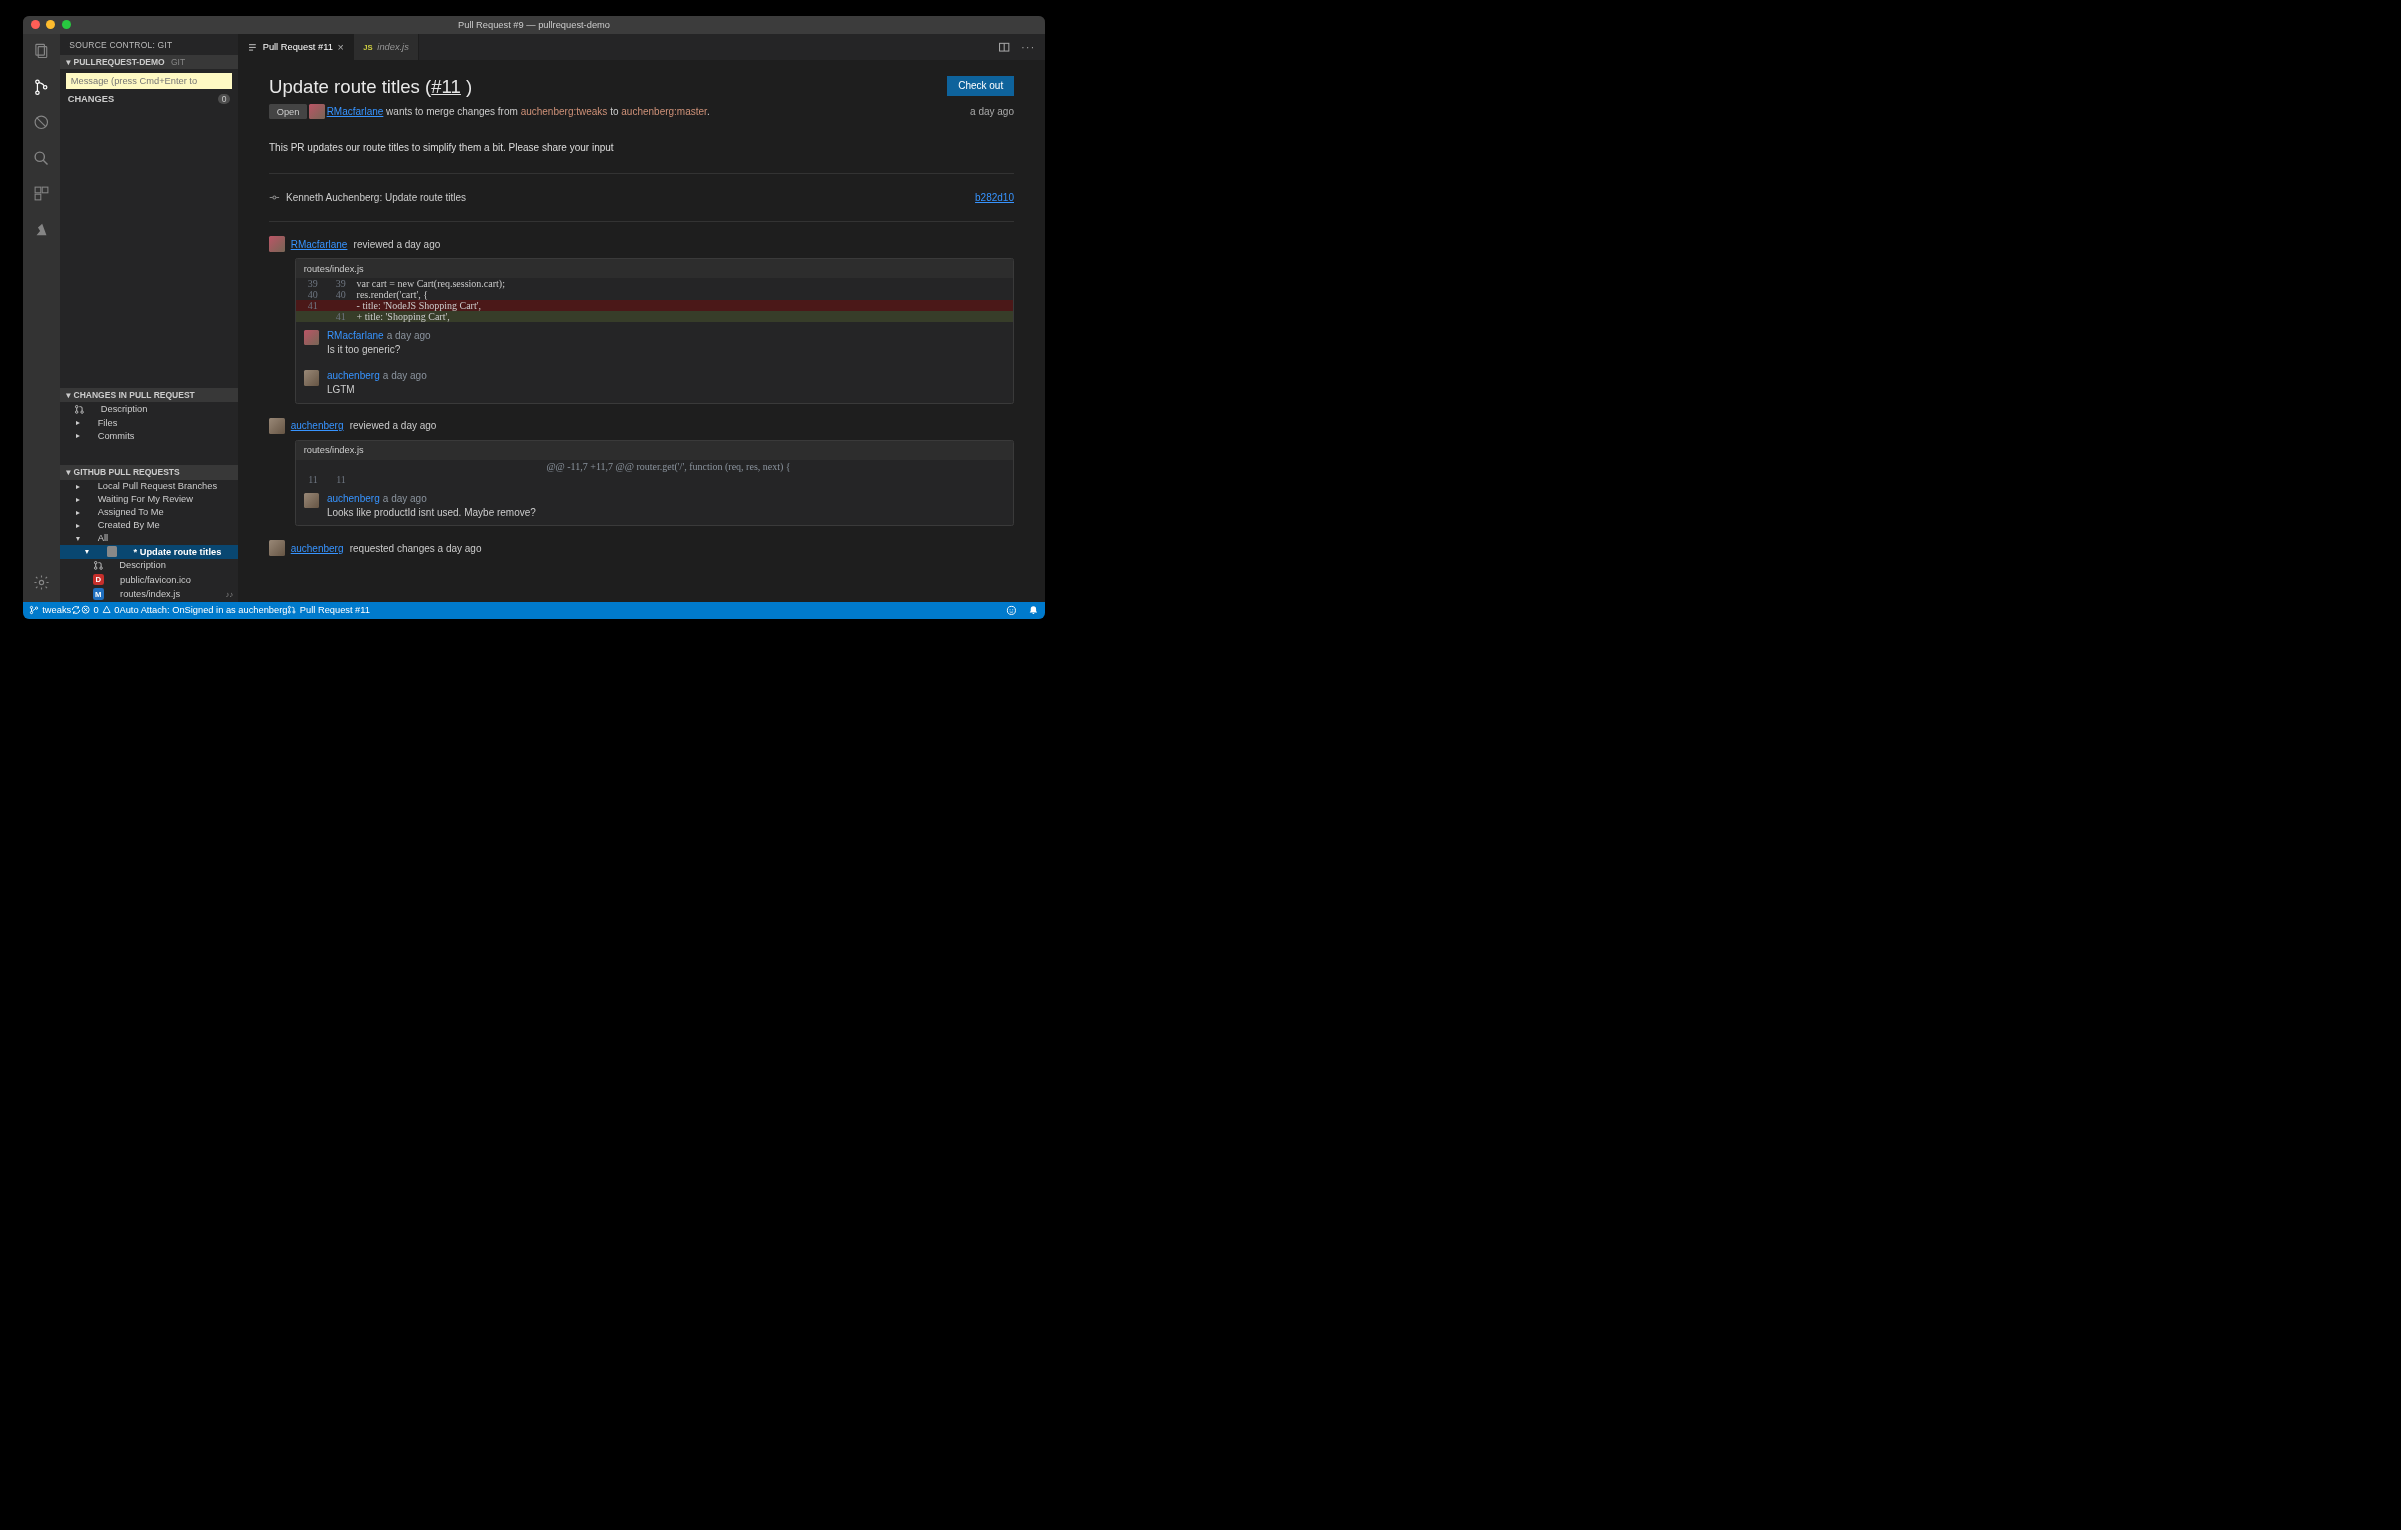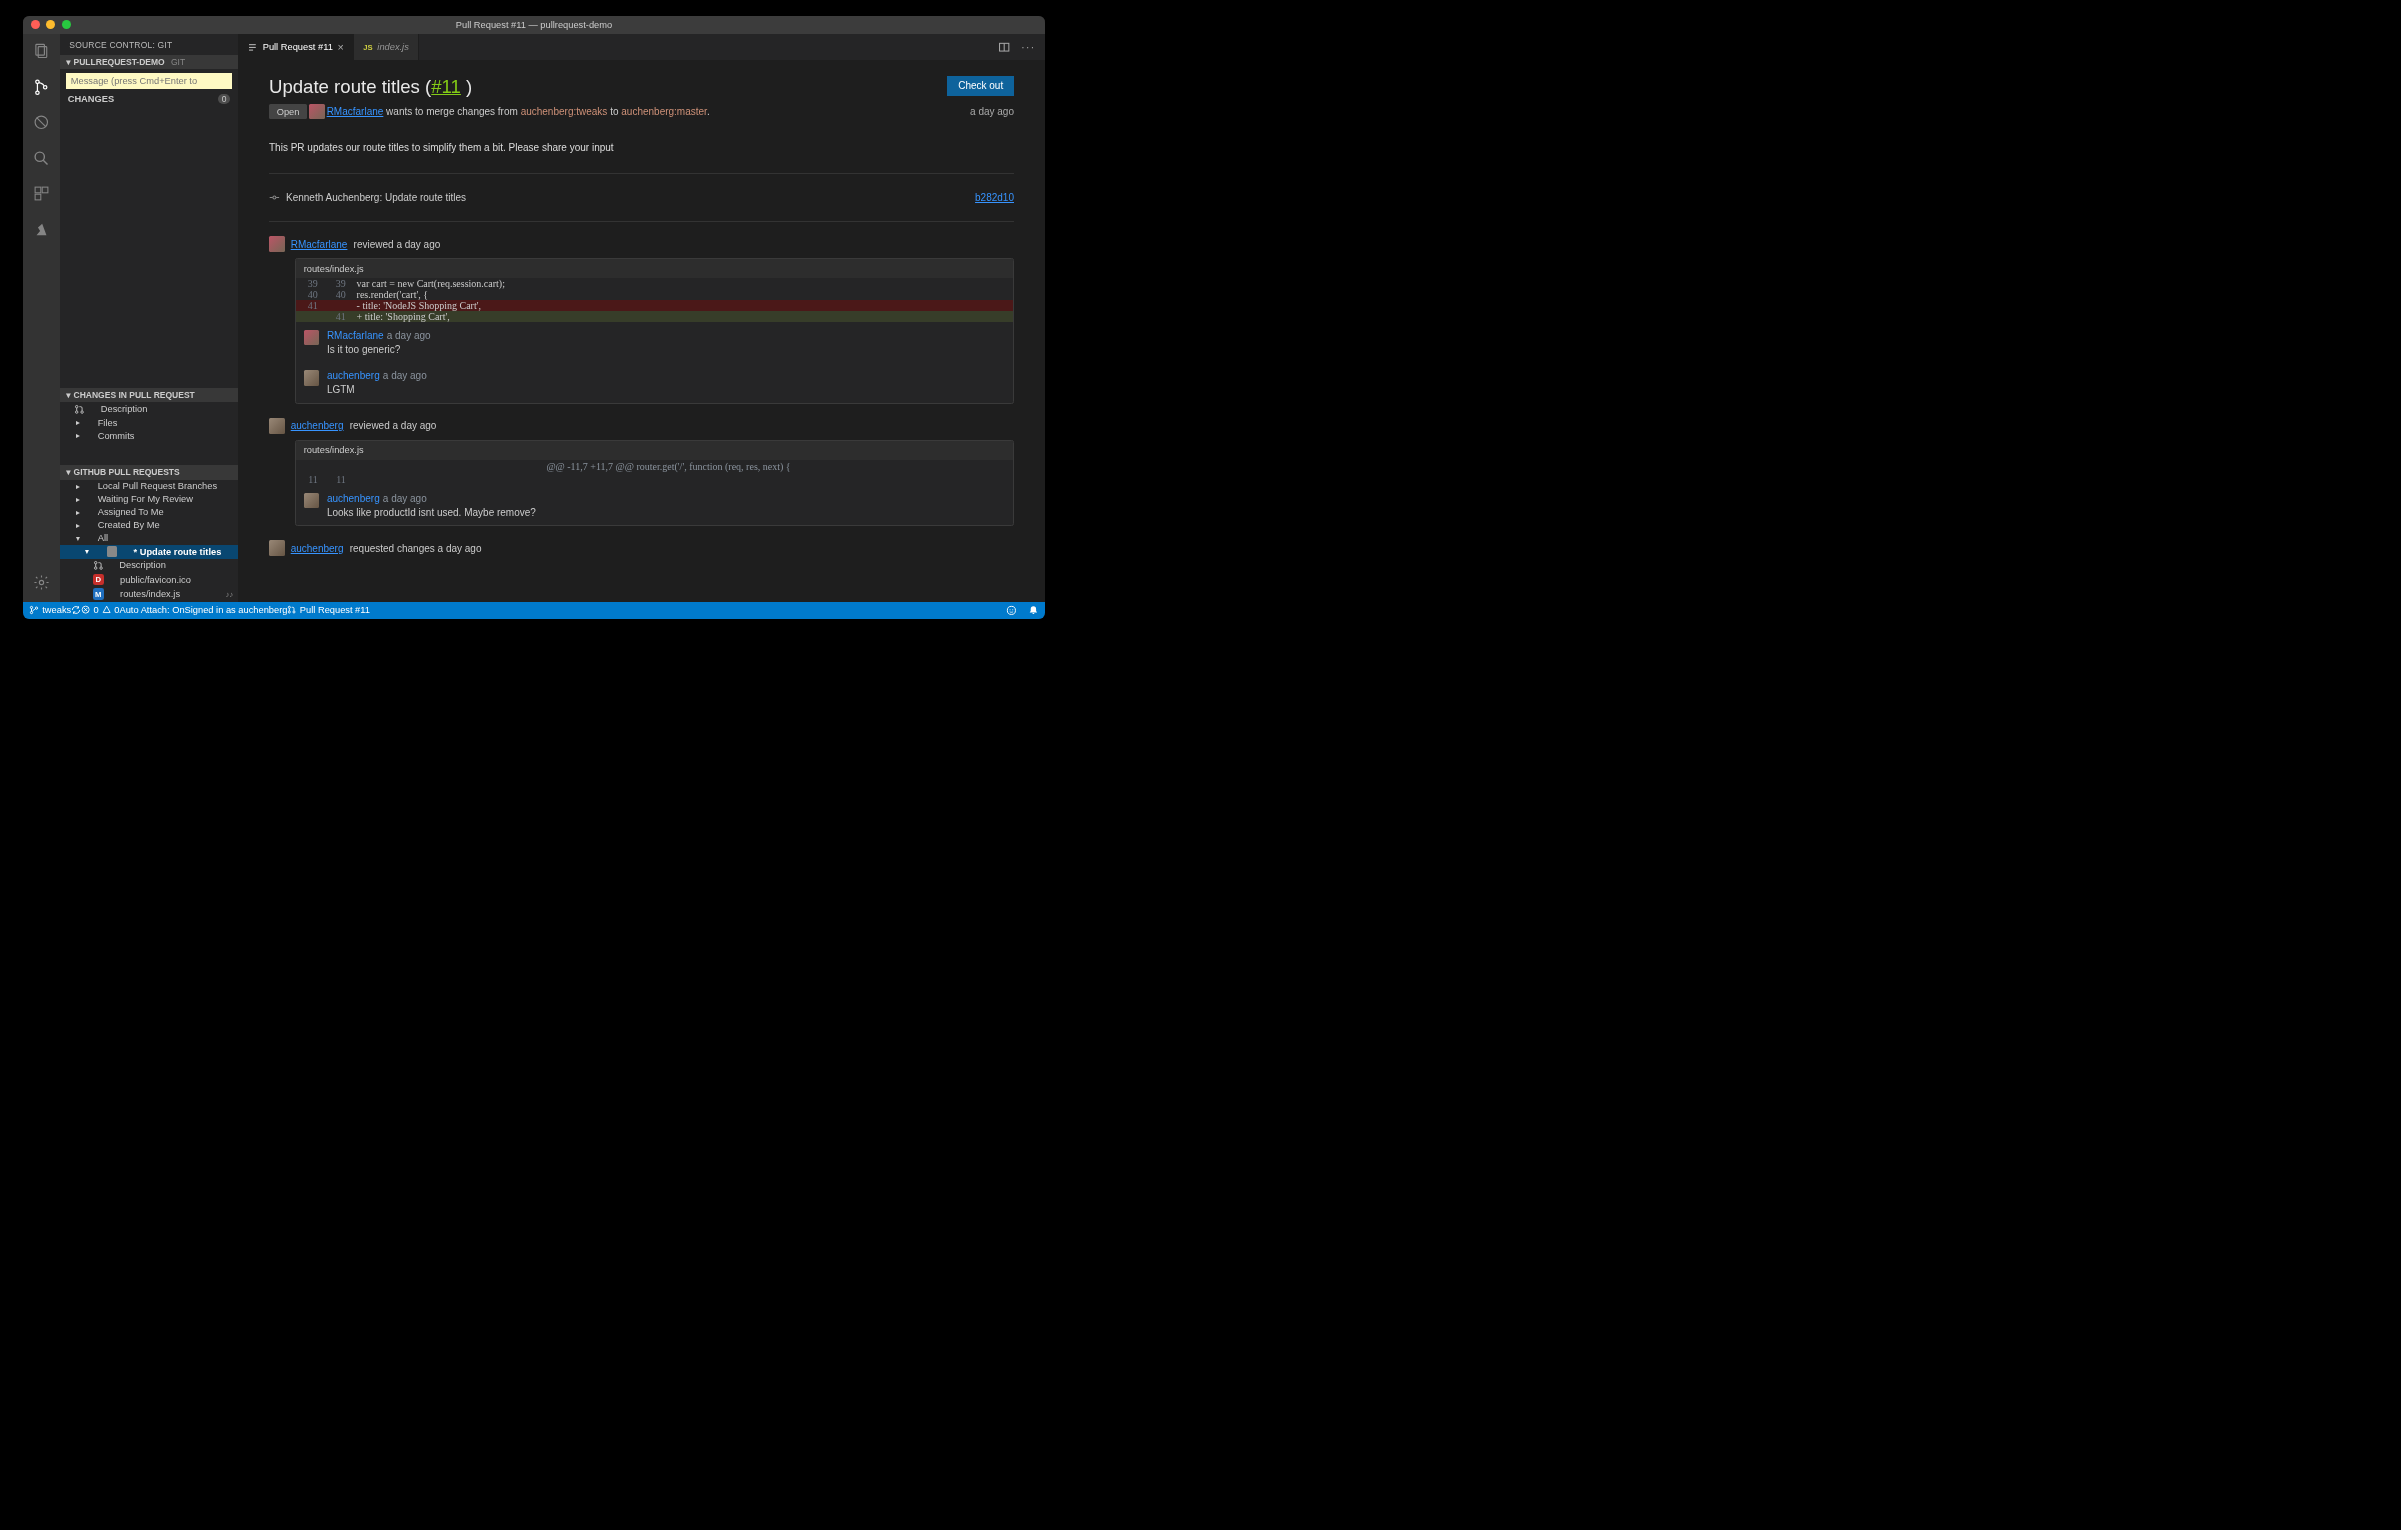--- a/index.html
+++ b/index.html
@@ -198,21 +198,21 @@
 .pr-header {
   display: flex;
   align-items: flex-start;
   gap: 9.3px;
 }
 .pr-title {
   font-size: 18.6px;
   font-weight: 400;
   color: #e8e8e8;
 }
-.pr-title a { color: #84cc16; text-decoration: underline; }
+.pr-title a { color: #e5e5e5; text-decoration: underline; }
 .checkout-btn {
   margin-left: auto;
   background: #0e639c;
   color: #fff;
   border: none;
   padding: 4.6px 10.8px;
   font-size: 10px;
   cursor: pointer;
 }
 .pr-meta {
@@ -324,21 +324,21 @@
 <body>
 
 <div class="window">
 
   <div class="titlebar">
     <div class="traffic">
       <span class="tl-red"></span>
       <span class="tl-yellow"></span>
       <span class="tl-green"></span>
     </div>
-    <div class="title">Pull Request #11 — pullrequest-demo</div>
+    <div class="title">Pull Request #9 — pullrequest-demo</div>
   </div>
 
   <div class="body">
 
     <div class="activitybar">
       <div class="ab-item">
         <svg width="18.6" height="18.6" viewBox="0 0 24 24" fill="none" stroke="currentColor" stroke-width="1.5">
             <rect x="5" y="3" width="11" height="14" rx="1"></rect>
             <rect x="8" y="6" width="11" height="14" rx="1"></rect>
           </svg>

